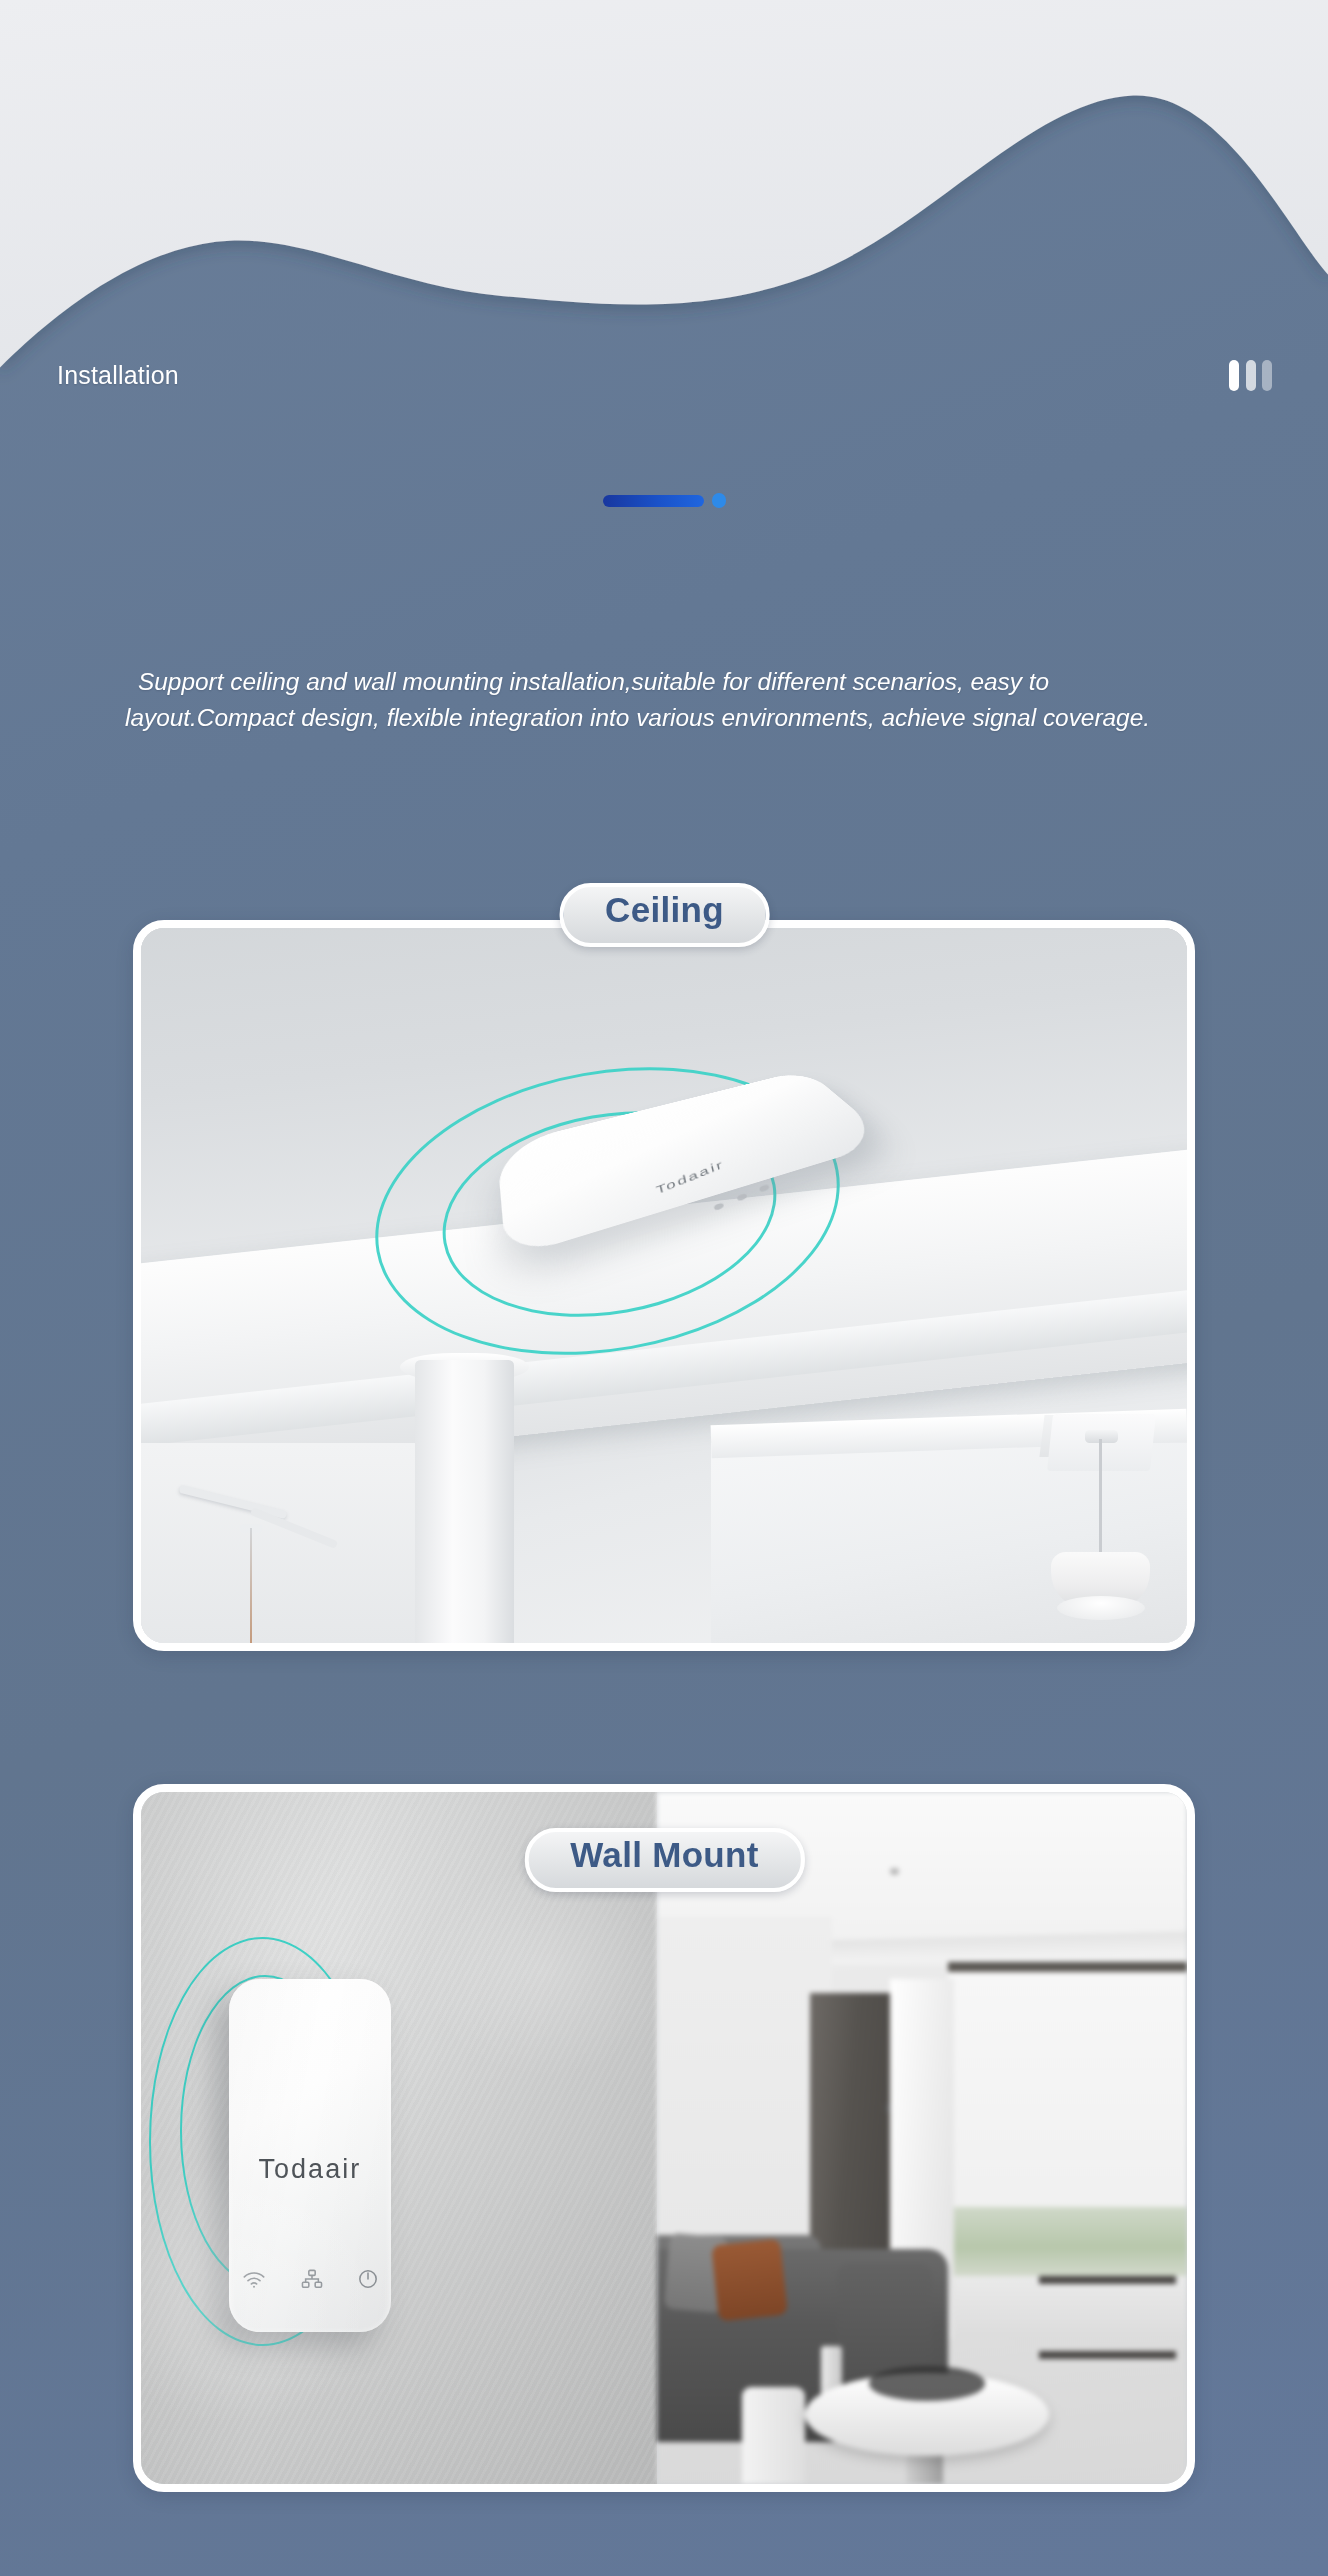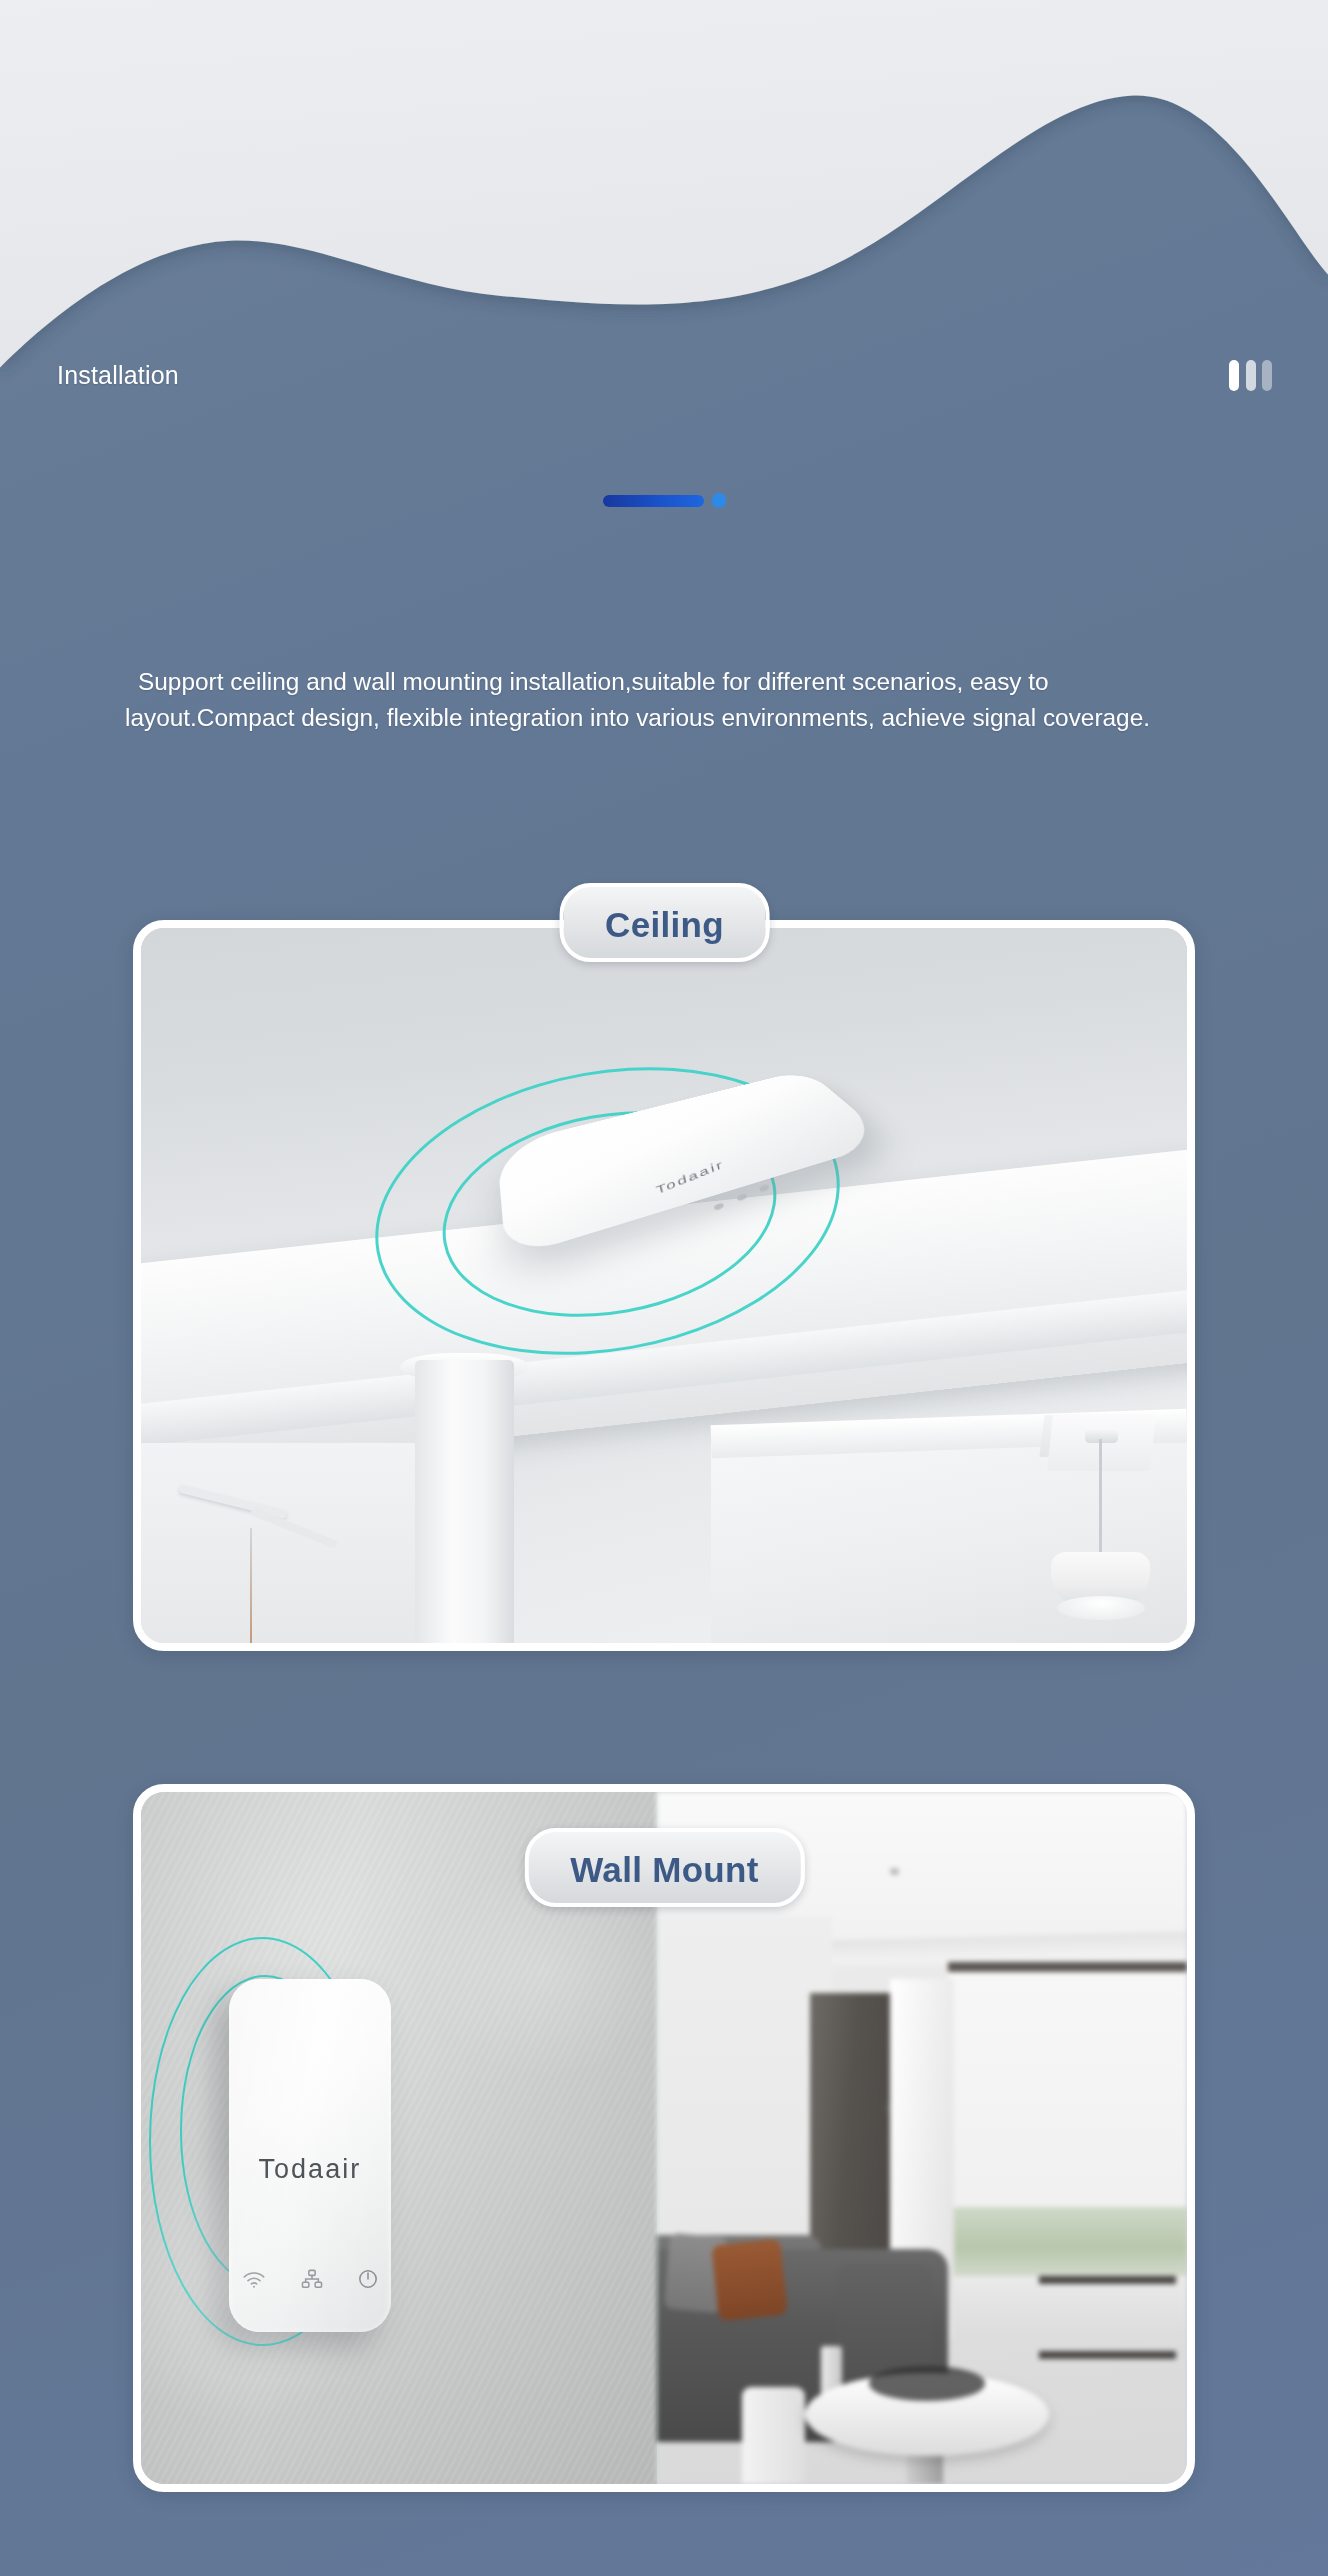--- a/index.html
+++ b/index.html
@@ -52,39 +52,40 @@
     width:101px; height:12px; border-radius:6.4px;
     background:linear-gradient(90deg,#18379f 0%,#1a52c9 55%,#1f66df 100%);
   }
   .divider .dot{ width:14.7px; height:14.7px; border-radius:50%; background:#2e8ae8; }
 
   
   .lede{
     position:absolute; top:664px; left:125px; width:1090px;
     color:#ffffff; font-size:24.4px; line-height:1.48; font-weight:400;
     text-shadow:0 0.9px 1.8px rgba(25,35,55,.2);
+    font-style:italic;
   }
   .lede .ind{ padding-left:13px; }
 
   
   .card{
     position:absolute; left:133px; width:1062px;
     border:8.3px solid #ffffff; border-radius:31px;
     background:#cfd3d6; overflow:hidden;
     box-shadow:0 4.6px 16.6px rgba(30,42,64,.17);
   }
   #card-ceiling{ top:920px; height:731px; }
   #card-wall{ top:1784px; height:708px; }
 
   .photo{ position:absolute; inset:0; }
 
   
   .badge{
     position:absolute; left:50%; transform:translateX(-50%);
-    z-index:9; padding:18px 42px 13px; border-radius:31px;
+    z-index:9; padding:3px 42px 13px; border-radius:31px;
     background:linear-gradient(180deg,#f4f5f6 0%,#e3e5e7 55%,#d6d9dc 100%);
     border:4.6px solid #ffffff;
     color:#3d5a86; font-size:35px; font-weight:700; letter-spacing:0.3px;
     box-shadow:0 2.8px 8.3px rgba(30,42,64,.2);
     white-space:nowrap;
   }
   #badge-ceiling{ top:883px; }
   #badge-wall{ top:1828px; }
 
   

